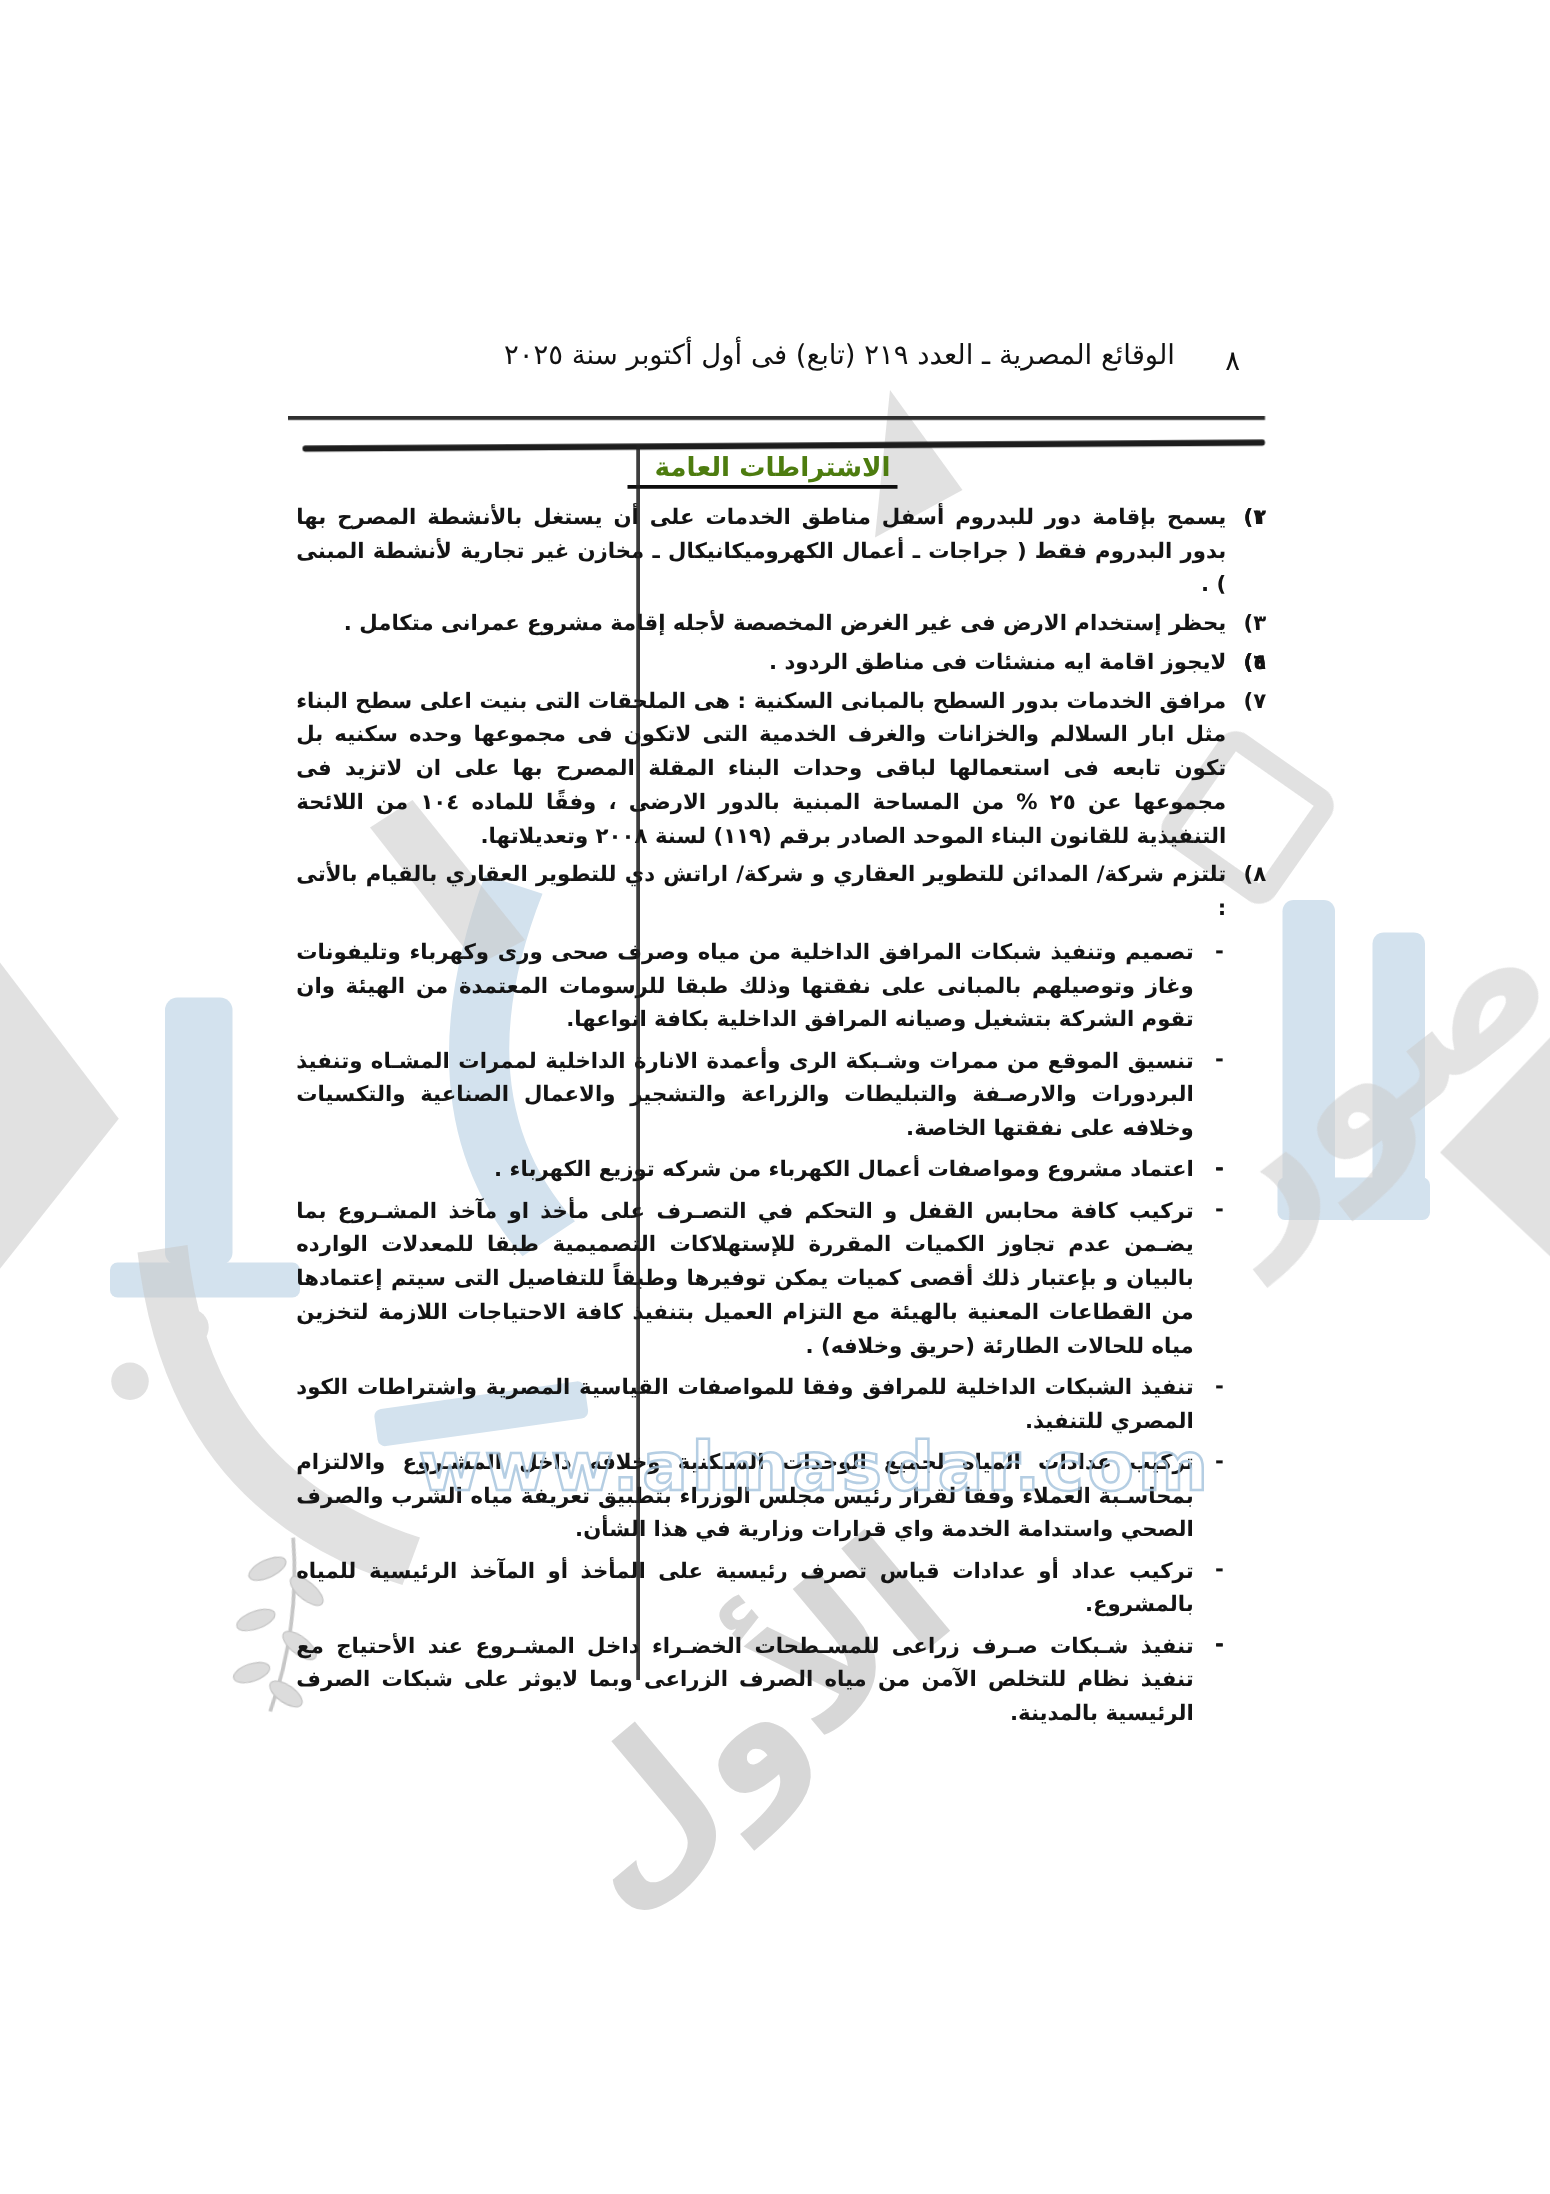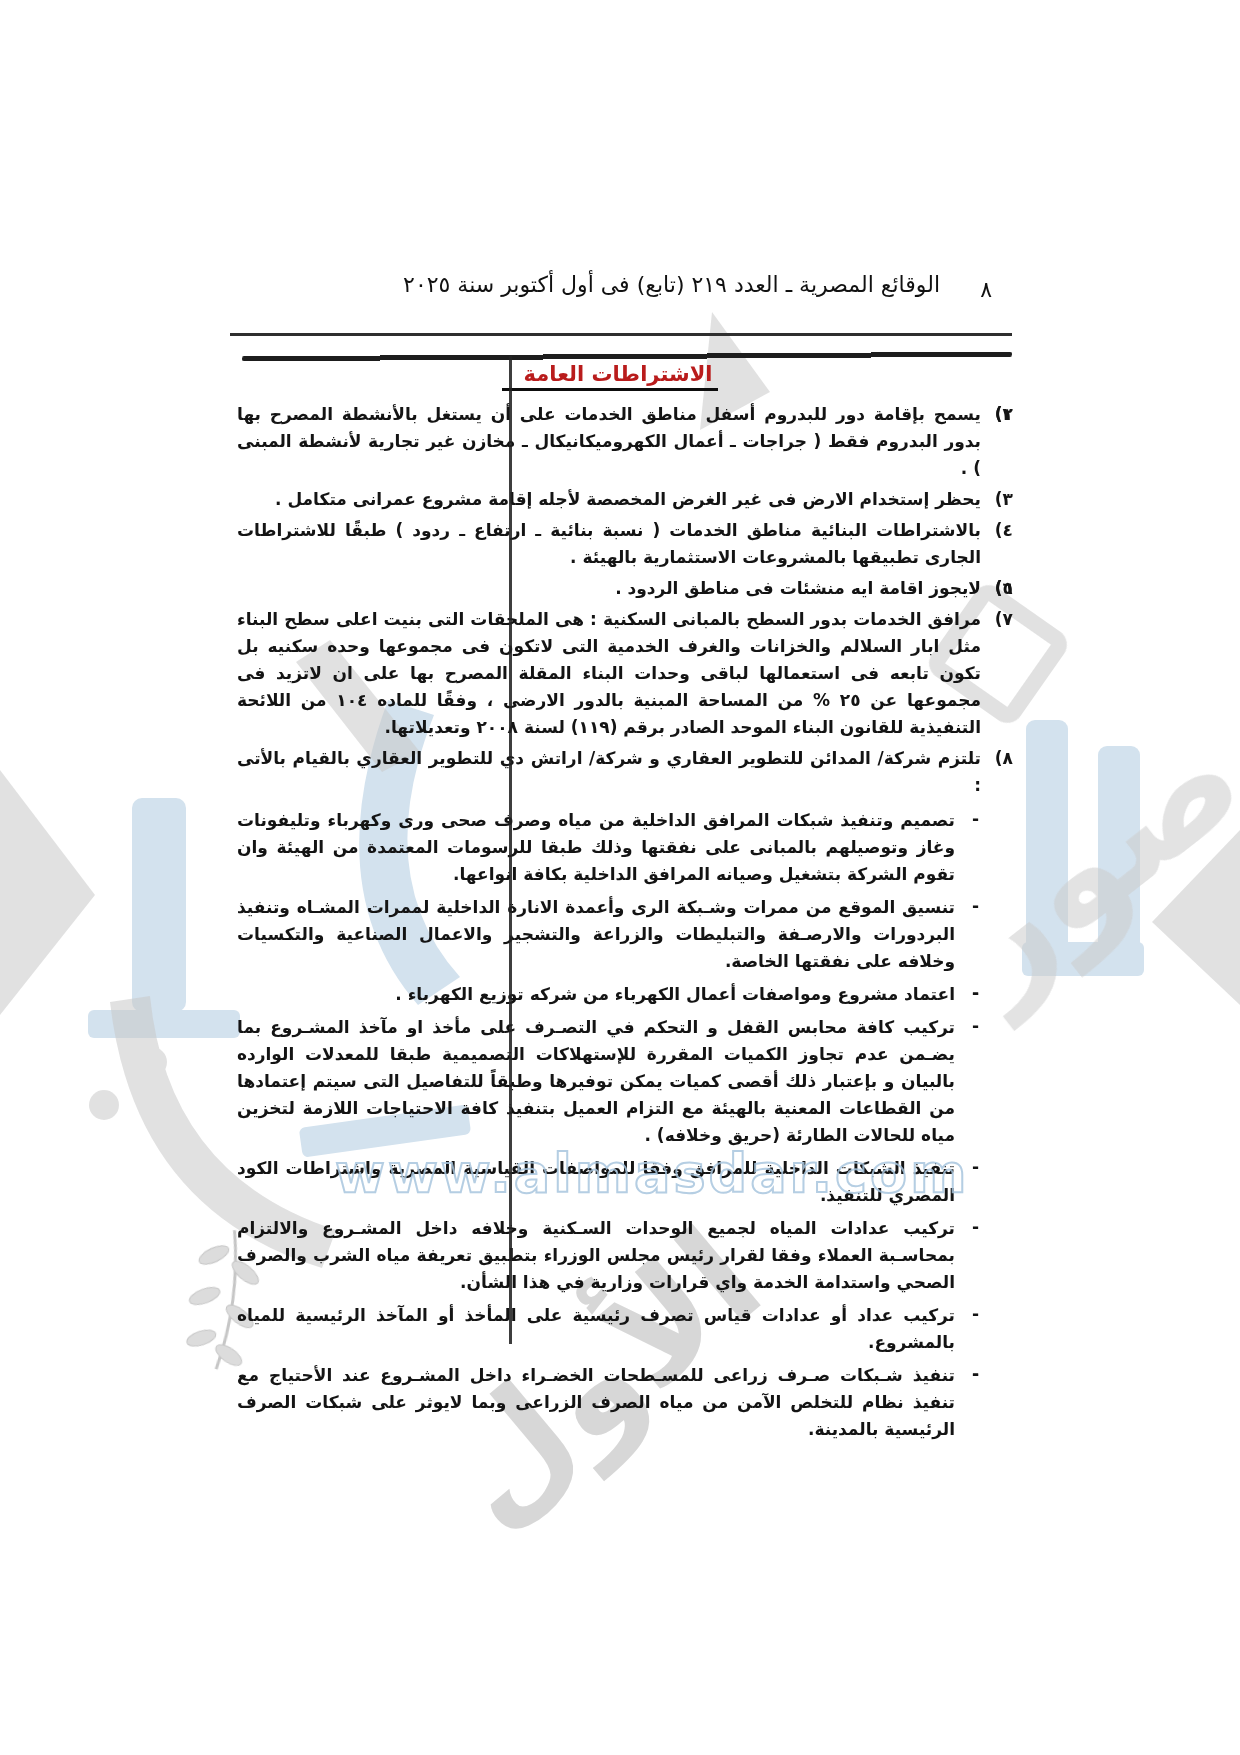--- a/index.html
+++ b/index.html
@@ -48,21 +48,21 @@
     font-size:140px; font-weight:700; color:#bdbdbd; opacity:.6;
     transform:rotate(-40deg); direction:rtl;
   }
   
   .doc{
     position:absolute; top:358px; left:237px; width:776px; z-index:2;
     direction:rtl;
   }
   .title-wrap{ text-align:center; margin:4px 30px 10px 0; }
   .doc-title{
-    display:inline-block; margin:0; font-size:21px; font-weight:700; color:#b91c1c;
+    display:inline-block; margin:0; font-size:21px; font-weight:700; color:#4d7c0f;
     border-bottom:3px solid #0d0d0d; padding:0 6px 2px 22px;
   }
   .items{ margin:0; padding:0; }
   .item{
     position:relative; padding-right:32px; margin-bottom:4px;
     font-size:17px; line-height:27px; font-weight:700; text-align:justify;
   }
   .item .num{ position:absolute; right:0; top:0; font-weight:700; }
   .bullets{ padding:4px 30px 0 0; }
   .bullet{
@@ -123,21 +123,21 @@
   <div class="scan-fold"></div>
 
   <main class="doc">
     <div class="title-wrap">
       <h1 class="doc-title">الاشتراطات العامة</h1>
     </div>
     <div class="items" id="items">
         <div class="item"><span class="num">١)</span></div>
         <div class="item"><span class="num">٢)</span><span>يسمح بإقامة دور للبدروم أسفل مناطق الخدمات على أن يستغل بالأنشطة المصرح بها بدور البدروم فقط ( جراجات ـ أعمال الكهروميكانيكال ـ مخازن غير تجارية لأنشطة المبنى ) .</span></div>
         <div class="item"><span class="num">٣)</span><span>يحظر إستخدام الارض فى غير الغرض المخصصة لأجله إقامة مشروع عمرانى متكامل .</span></div>
-        <div class="item"><span class="num">٤)</span><span>بالاشتراطات البنائية مناطق الخدمات ( نسبة بنائية ـ ارتفاع ـ ردود ) طبقًا للاشتراطات الجارى تطبيقها بالمشروعات الاستثمارية بالهيئة .</span></div>
+        <div class="item"><span class="num">٤)</span></div>
         <div class="item"><span class="num">٥)</span></div>
         <div class="item"><span class="num">٦)</span><span>لايجوز اقامة ايه منشئات فى مناطق الردود .</span></div>
         <div class="item"><span class="num">٧)</span><span>مرافق الخدمات بدور السطح بالمبانى السكنية : هى الملحقات التى بنيت اعلى سطح البناء مثل ابار السلالم والخزانات والغرف الخدمية التى لاتكون فى مجموعها وحده سكنيه بل تكون تابعه فى استعمالها لباقى وحدات البناء المقلة المصرح بها على ان لاتزيد فى مجموعها عن ٢٥ % من المساحة المبنية بالدور الارضى ، وفقًا للماده ١٠٤ من اللائحة التنفيذية للقانون البناء الموحد الصادر برقم (١١٩) لسنة ٢٠٠٨ وتعديلاتها.</span></div>
         <div class="item"><span class="num">٨)</span><span>تلتزم شركة/ المدائن للتطوير العقاري و شركة/ اراتش دي للتطوير العقاري بالقيام بالأتى :</span></div>
         <div class="bullets">
           <div class="bullet"><span class="dash">-</span><span>تصميم وتنفيذ شبكات المرافق الداخلية من مياه وصرف صحى ورى وكهرباء وتليفونات وغاز وتوصيلهم بالمبانى على نفقتها وذلك طبقا للرسومات المعتمدة من الهيئة وان تقوم الشركة بتشغيل وصيانه المرافق الداخلية بكافة انواعها.</span></div>
           <div class="bullet"><span class="dash">-</span><span>تنسيق الموقع من ممرات وشـبكة الرى وأعمدة الانارة الداخلية لممرات المشـاه وتنفيذ البردورات والارصـفة والتبليطات والزراعة والتشجير والاعمال الصناعية والتكسيات وخلافه على نفقتها الخاصة.</span></div>
           <div class="bullet"><span class="dash">-</span></div>
           <div class="bullet"><span class="dash">-</span><span>اعتماد مشروع ومواصفات أعمال الكهرباء من شركه توزيع الكهرباء .</span></div>
           <div class="bullet"><span class="dash">-</span><span>تركيب كافة محابس القفل و التحكم في التصـرف على مأخذ او مآخذ المشـروع بما يضـمن عدم تجاوز الكميات المقررة للإستهلاكات التصميمية طبقا للمعدلات الوارده بالبيان و بإعتبار ذلك أقصى كميات يمكن توفيرها وطبقاً للتفاصيل التى سيتم إعتمادها من القطاعات المعنية بالهيئة مع التزام العميل بتنفيذ كافة الاحتياجات اللازمة لتخزين مياه للحالات الطارئة (حريق وخلافه) .</span></div>

